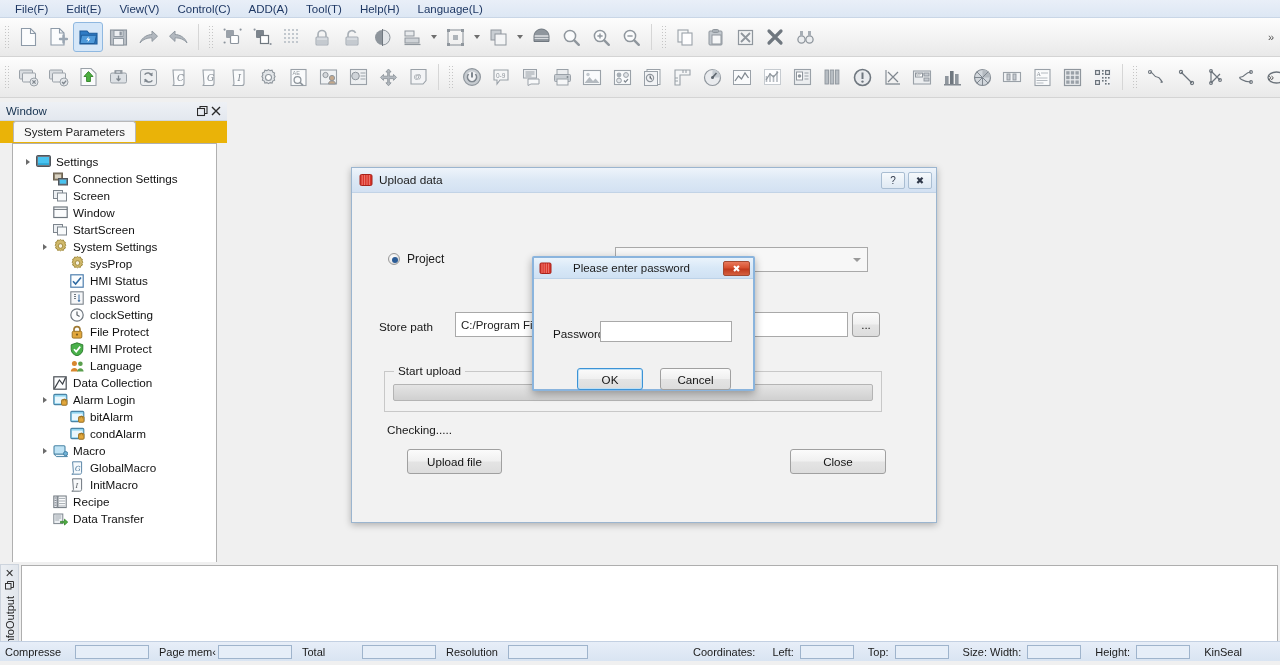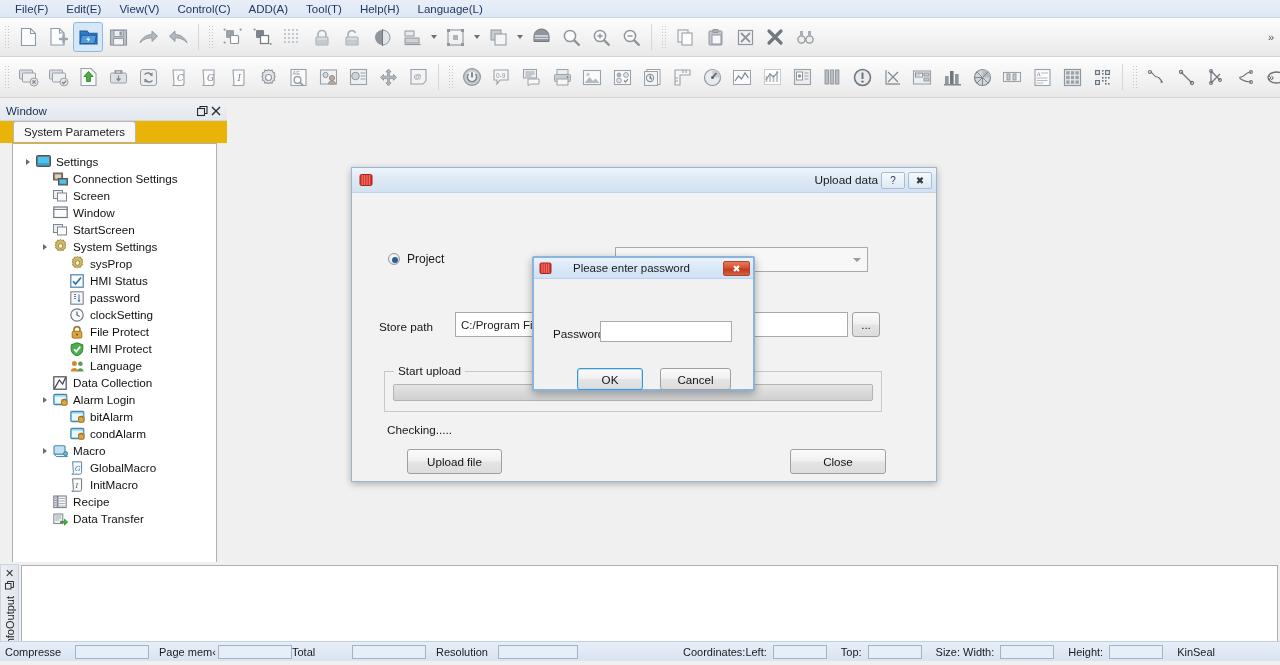--- a/index.html
+++ b/index.html
@@ -111,25 +111,24 @@
     position: absolute; left: 0; bottom: 4px; width: 1280px; height: 20px;
     background: linear-gradient(to bottom,#e7eef8,#d9e4f2);
     border-top: 1px solid #c3d0e2;
     display: flex; align-items: center; font-size: 11px; color: #1b1b1b;
   }
   .sb-lab { white-space: nowrap; overflow: hidden; }
   .sb-field { height: 14px; background: #e6eef8; border: 1px solid #9fb4cc; flex: none; }
 
   
   .dlg {
-    position: absolute; left: 351px; top: 167px; width: 586px; height: 315px;
+    position: absolute; left: 351px; top: 167px; width: 586px; height: 356px;
     background: #f2f2f2;
     border: 1px solid #9bb5cf;
     box-shadow: 0 2px 7px rgba(0,0,0,.28);
-    text-align: right;
   }
   .dlg-title {
     height: 25px; background: linear-gradient(to bottom,#eef4fb 0%,#dce8f5 50%,#d3e1f2 100%);
     border-bottom: 1px solid #c2d3e6;
     display: flex; align-items: center; padding: 0 4px 0 7px;
   }
   .dlg-title .dicon { width: 14px; height: 14px; margin-right: 6px; flex: none; }
   .dlg-title .dtxt { flex: 1; font-size: 11.8px; color: #1b1b1b; }
   .titlebtn {
     width: 24px; height: 17px; margin-left: 3px;
@@ -1096,26 +1095,26 @@
       <span class="olab">InfoOutput</span>
     </div>
     <div class="outbody"></div>
   </div>
 
   <div class="statusbar">
     <span class="sb-lab" style="width:70px; margin-left:5px;">Compresse</span>
     <span class="sb-field" style="width:74px;"></span>
     <span class="sb-lab" style="width:59px; margin-left:10px;">Page mem‹</span>
     <span class="sb-field" style="width:74px;"></span>
-    <span class="sb-lab" style="width:60px; ">Total</span>
+    <span class="sb-lab" style="width:60px; margin-left:10px;">Total</span>
     <span class="sb-field" style="width:74px;"></span>
     <span class="sb-lab" style="width:62px; margin-left:10px;">Resolution</span>
     <span class="sb-field" style="width:80px;"></span>
     <span class="sb-lab" style="margin-left:105px;">Coordinates:</span>
-    <span class="sb-lab" style="">Left:</span>
+    <span class="sb-lab" style="margin-left:17px;">Left:</span>
     <span class="sb-field" style="width:54px; margin-left:6px;"></span>
     <span class="sb-lab" style="margin-left:14px;">Top:</span>
     <span class="sb-field" style="width:54px; margin-left:6px;"></span>
     <span class="sb-lab" style="margin-left:14px;">Size: Width:</span>
     <span class="sb-field" style="width:54px; margin-left:6px;"></span>
     <span class="sb-lab" style="margin-left:14px;">Height:</span>
     <span class="sb-field" style="width:54px; margin-left:6px;"></span>
     <span class="sb-lab" style="margin-left:14px;">KinSeal</span>
   </div>
 

